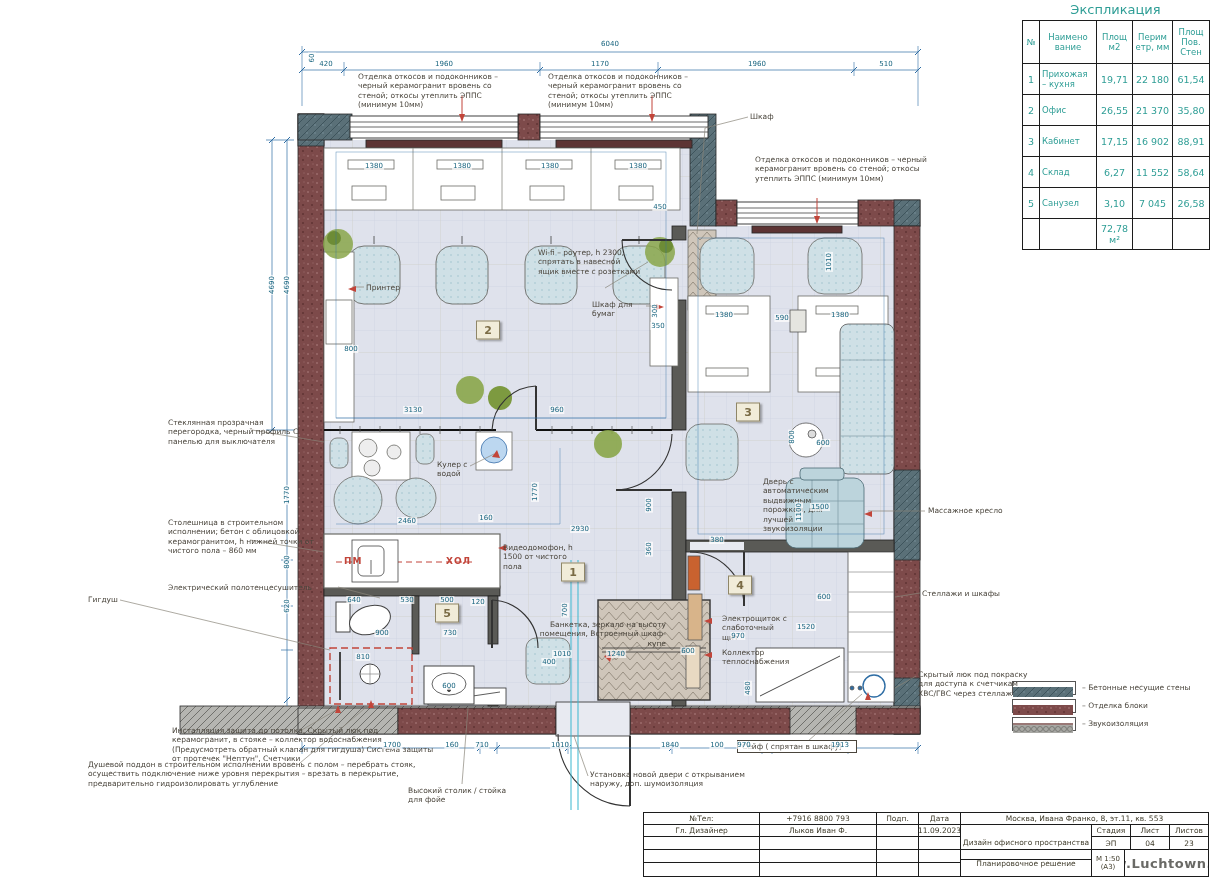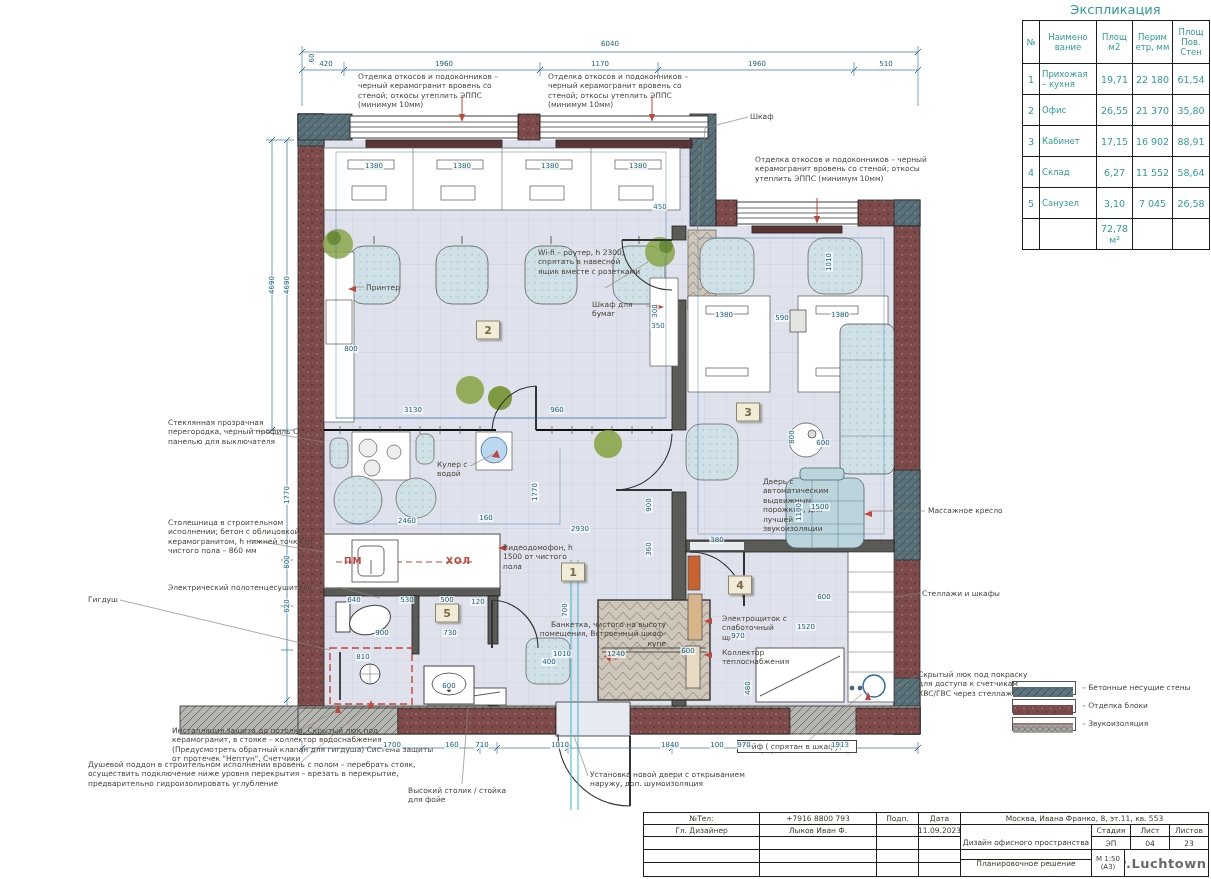--- a/index.html
+++ b/index.html
@@ -343,21 +343,21 @@
       <div class="anno" style="left: 538px; top: 248px; width: 105px;">Wi-fi – роутер, h 2300, спрятать в навесной ящик вместе с розетками</div>
       <div class="anno" style="left: 366px; top: 283px; width: 45px;">Принтер</div>
       <div class="anno" style="left: 592px; top: 300px; width: 55px;">Шкаф для бумаг</div>
       <div class="anno" style="left: 168px; top: 418px; width: 150px;">Стеклянная прозрачная перегородка, черный профиль С панелью для выключателя</div>
       <div class="anno" style="left: 437px; top: 460px; width: 48px;">Кулер с водой</div>
       <div class="anno" style="left: 168px; top: 518px; width: 165px;">Столешница в строительном исполнении; бетон с облицовкой керамогранитом, h нижней точки от чистого пола – 860 мм</div>
       <div class="anno" style="left: 168px; top: 583px; width: 175px;">Электрический полотенцесушитель</div>
       <div class="anno" style="left: 88px; top: 595px; width: 60px;">Гигдуш</div>
       <div class="anno" style="left: 503px; top: 543px; width: 78px;">Видеодомофон, h 1500 от чистого пола</div>
       <div class="anno" style="left: 715px; top: 477px; width: 82px; margin-left: 48px;">Дверь с автоматическим выдвижным порожком, для лучшей звукоизоляции</div>
-      <div class="anno right" style="left: 536px; top: 620px; width: 130px;">Банкетка, чистого на высоту помещения, Встроенный шкаф-купе</div>
+      <div class="anno right" style="left: 536px; top: 620px; width: 130px;">Банкетка, зеркало на высоту помещения, Встроенный шкаф-купе</div>
       <div class="anno" style="left: 722px; top: 614px; width: 68px;">Электрощиток с слаботочный щит</div>
       <div class="anno" style="left: 722px; top: 648px; width: 80px;">Коллектор теплоснабжения</div>
       <div class="anno" style="left: 928px; top: 506px; width: 95px;">Массажное кресло</div>
       <div class="anno" style="left: 922px; top: 589px; width: 95px;">Стеллажи и шкафы</div>
       <div class="anno" style="left: 918px; top: 670px; width: 112px;">Скрытый люк под покраску для доступа к счетчикам ХВС/ГВС через стеллаж</div>
       <div class="anno" style="left: 172px; top: 726px; width: 265px;">Инсталляция зашита до потолка, Скрытый люк под керамогранит, в стояке – коллектор водоснабжения (Предусмотреть обратный клапан для гигдуша) Система защиты от протечек "Нептун", Счетчики</div>
       <div class="anno" style="left: 88px; top: 760px; width: 340px;">Душевой поддон в строительном исполнении вровень с полом – перебрать стояк, осуществить подключение ниже уровня перекрытия – врезать в перекрытие, предварительно гидроизолировать углубление</div>
       <div class="anno" style="left: 408px; top: 786px; width: 112px;">Высокий столик / стойка для фойе</div>
       <div class="anno" style="left: 590px; top: 770px; width: 175px;">Установка новой двери с открыванием наружу, доп. шумоизоляция</div>
       <div class="anno boxed" style="left: 737px; top: 740px; width: 110px;">Сейф ( спрятан в шкафу)</div>

